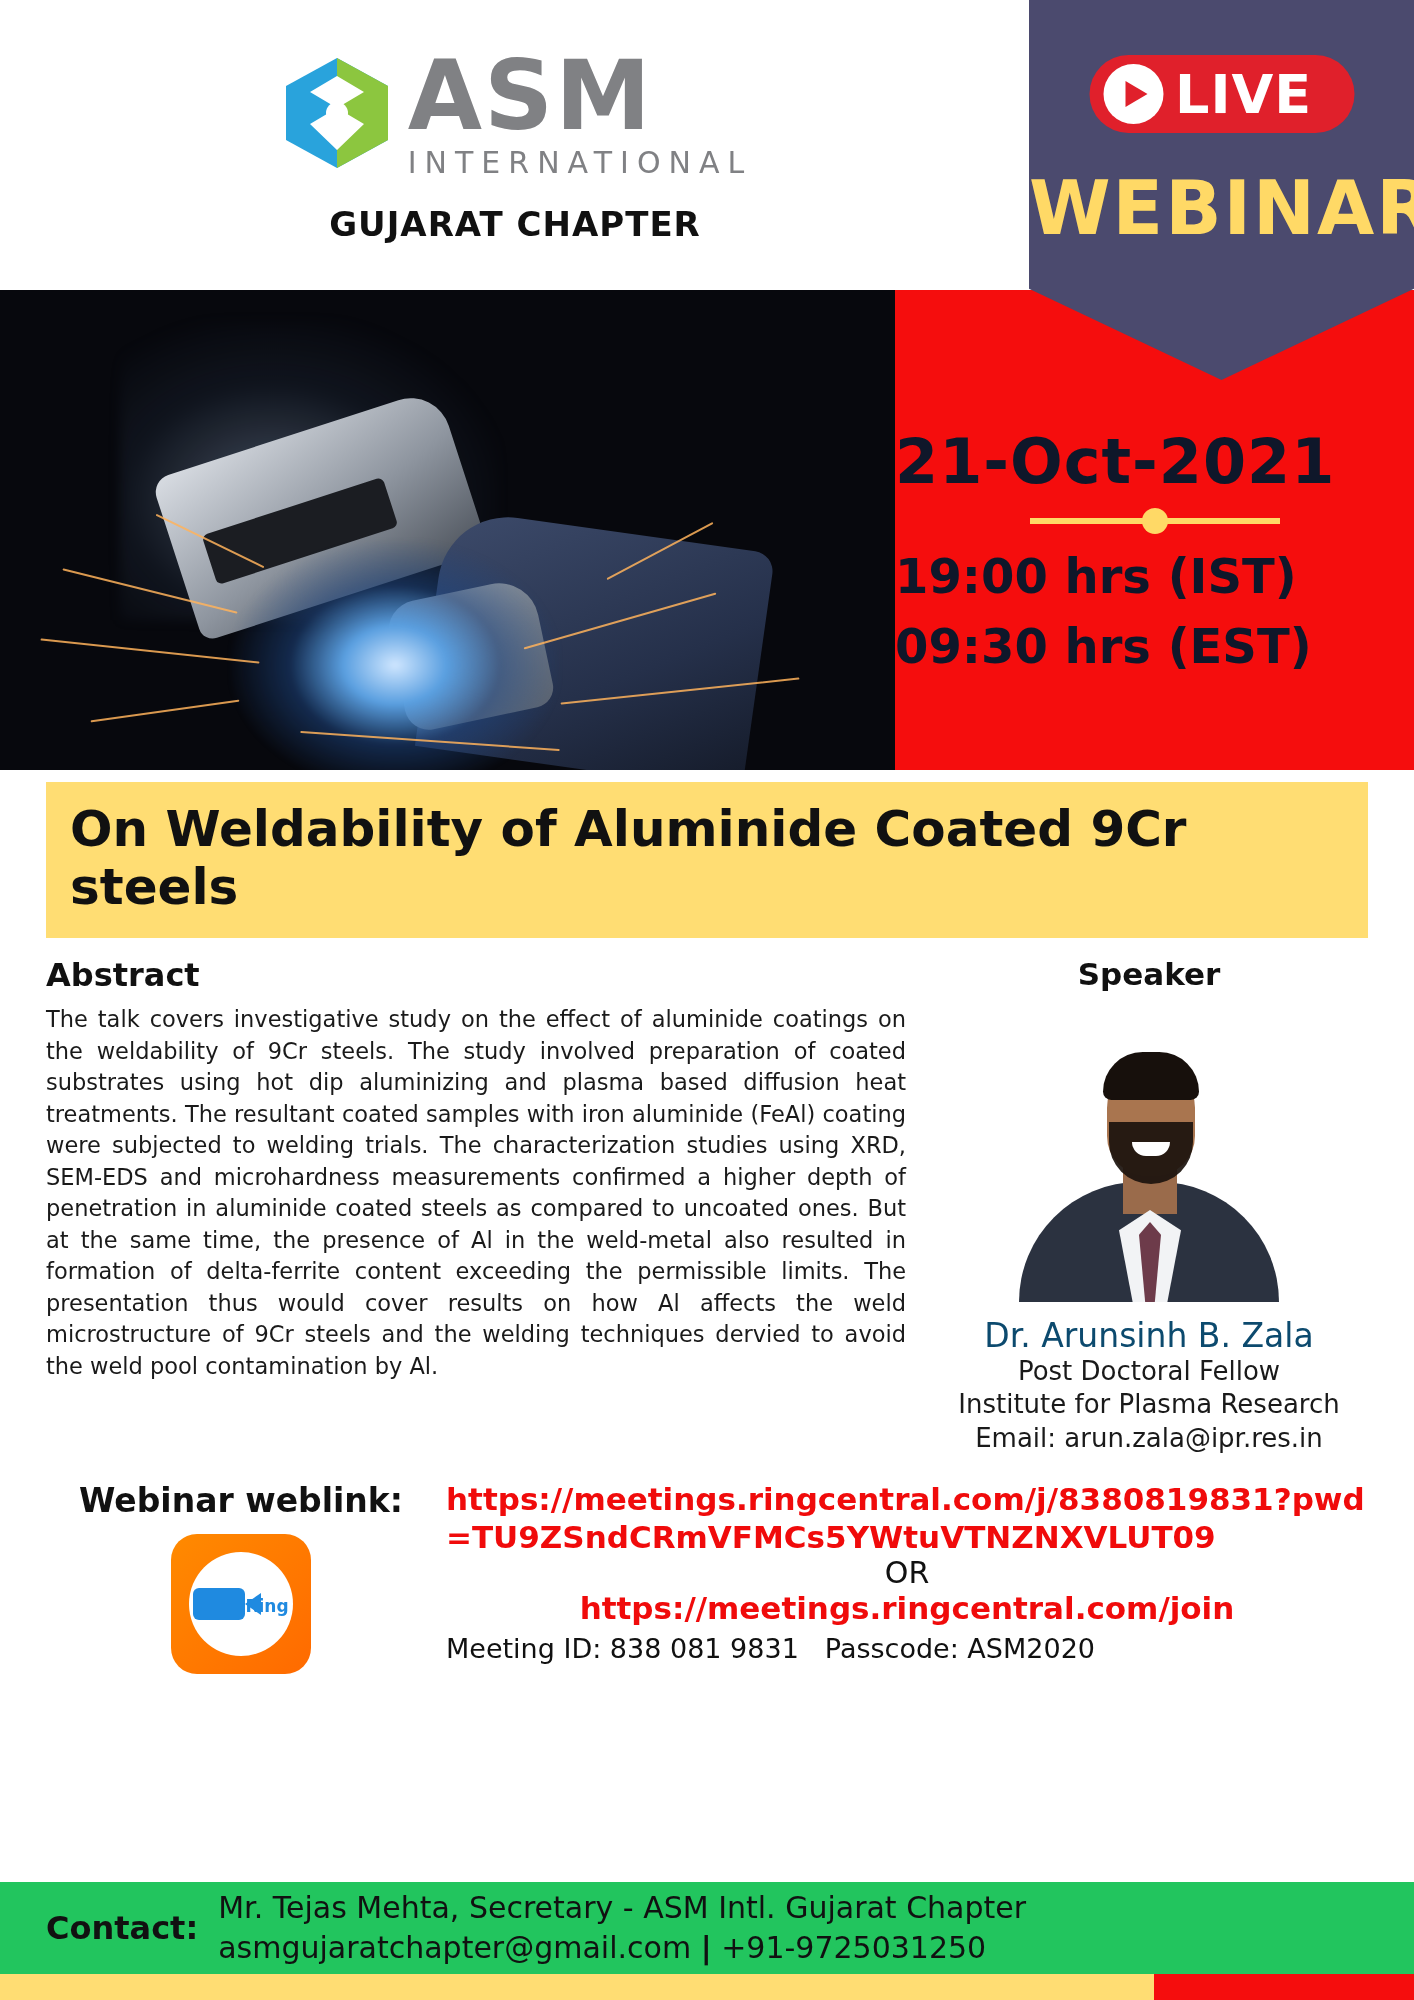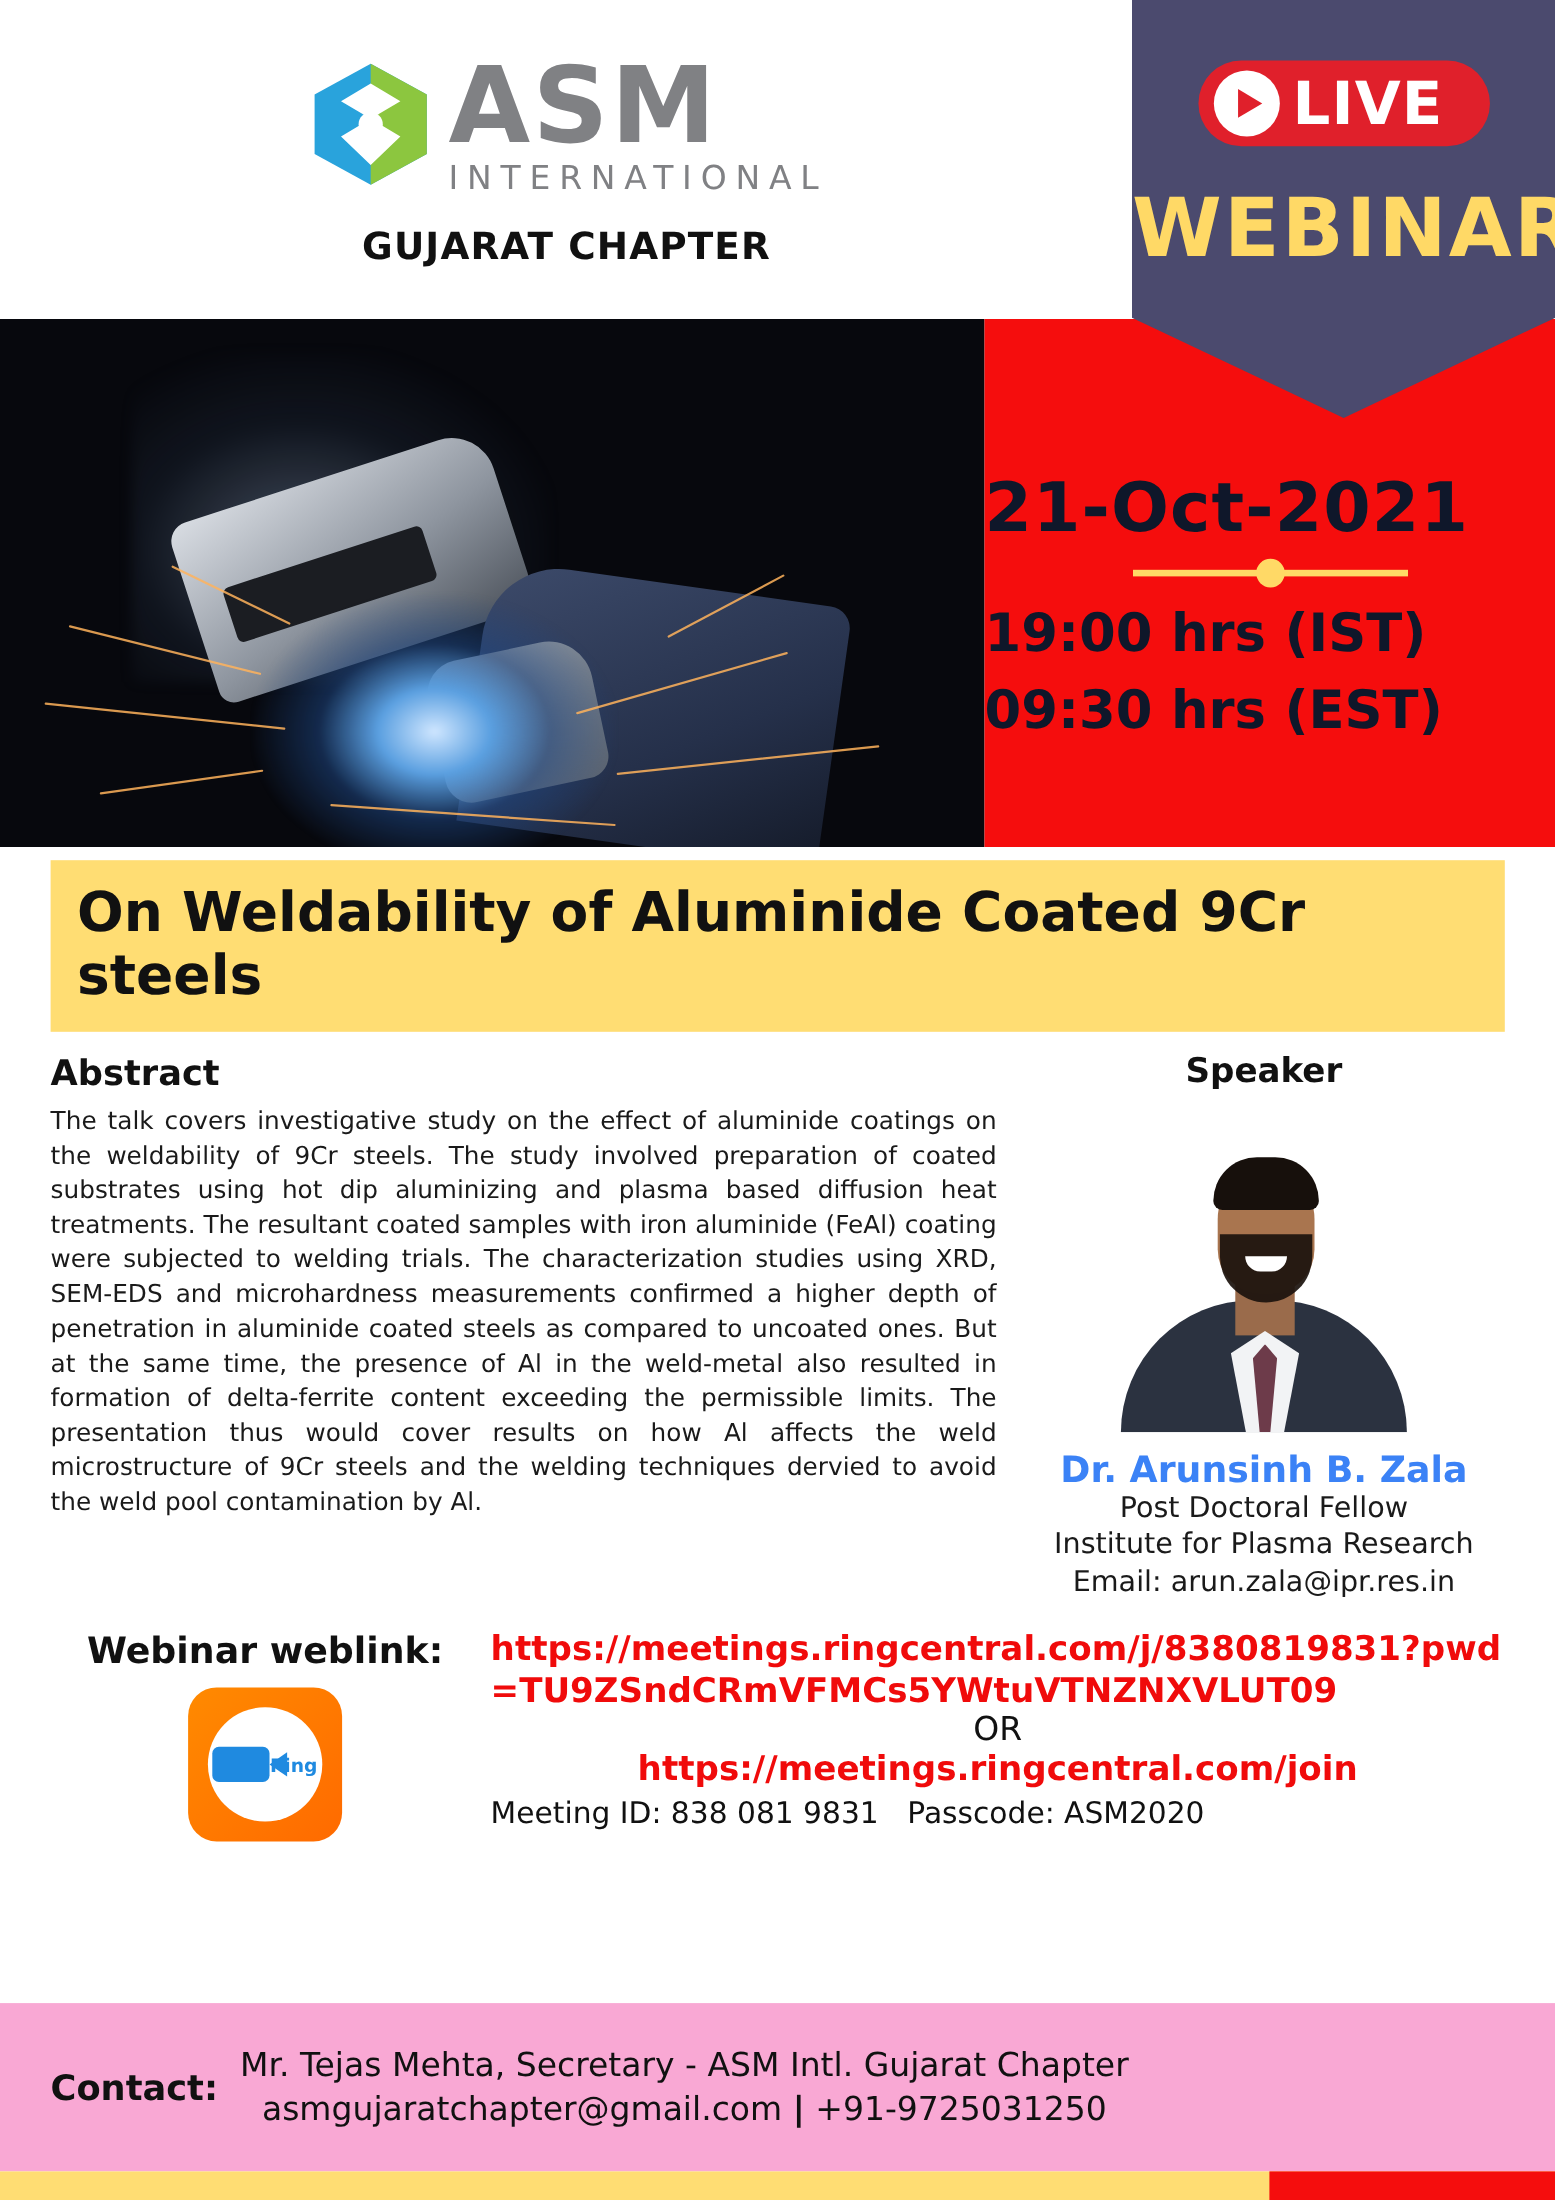--- a/index.html
+++ b/index.html
@@ -338,22 +338,22 @@
   }
   .sp-mouth {
     position: absolute;
     left: 133px; top: 140px;
     width: 38px; height: 14px;
     background: #ffffff;
     border-radius: 0 0 19px 19px;
   }
   .speaker-name {
     font-size: 33px;
-    font-weight: bold;
-    color: #3b82f6;
+    font-weight: normal;
+    color: #0c4a6e;
     margin-top: 14px;
     font-family: "DejaVu Sans", sans-serif;
   }
   .speaker-line {
     font-size: 26px;
     color: #1a1a1a;
     line-height: 1.28;
     font-family: "DejaVu Sans", sans-serif;
   }
 
@@ -434,26 +434,25 @@
     color: #111111;
     margin-top: 6px;
     font-family: "DejaVu Sans", sans-serif;
   }
   .meeting .gap { display:inline-block; width: 26px; }
 
   
   .footer {
     position: absolute;
     left: 0; right: 0; bottom: 26px;
-    height: 153px;
-    background: #f9a8d4;
+    height: 92px;
+    background: #22c55e;
     display: flex;
     align-items: center;
     padding-left: 46px;
-    text-align: center;
   }
   .contact-label {
     font-size: 32px;
     font-weight: bold;
     color: #111111;
     font-family: "DejaVu Sans", sans-serif;
     margin-right: 20px;
   }
   .contact-lines {
     font-size: 30px;

